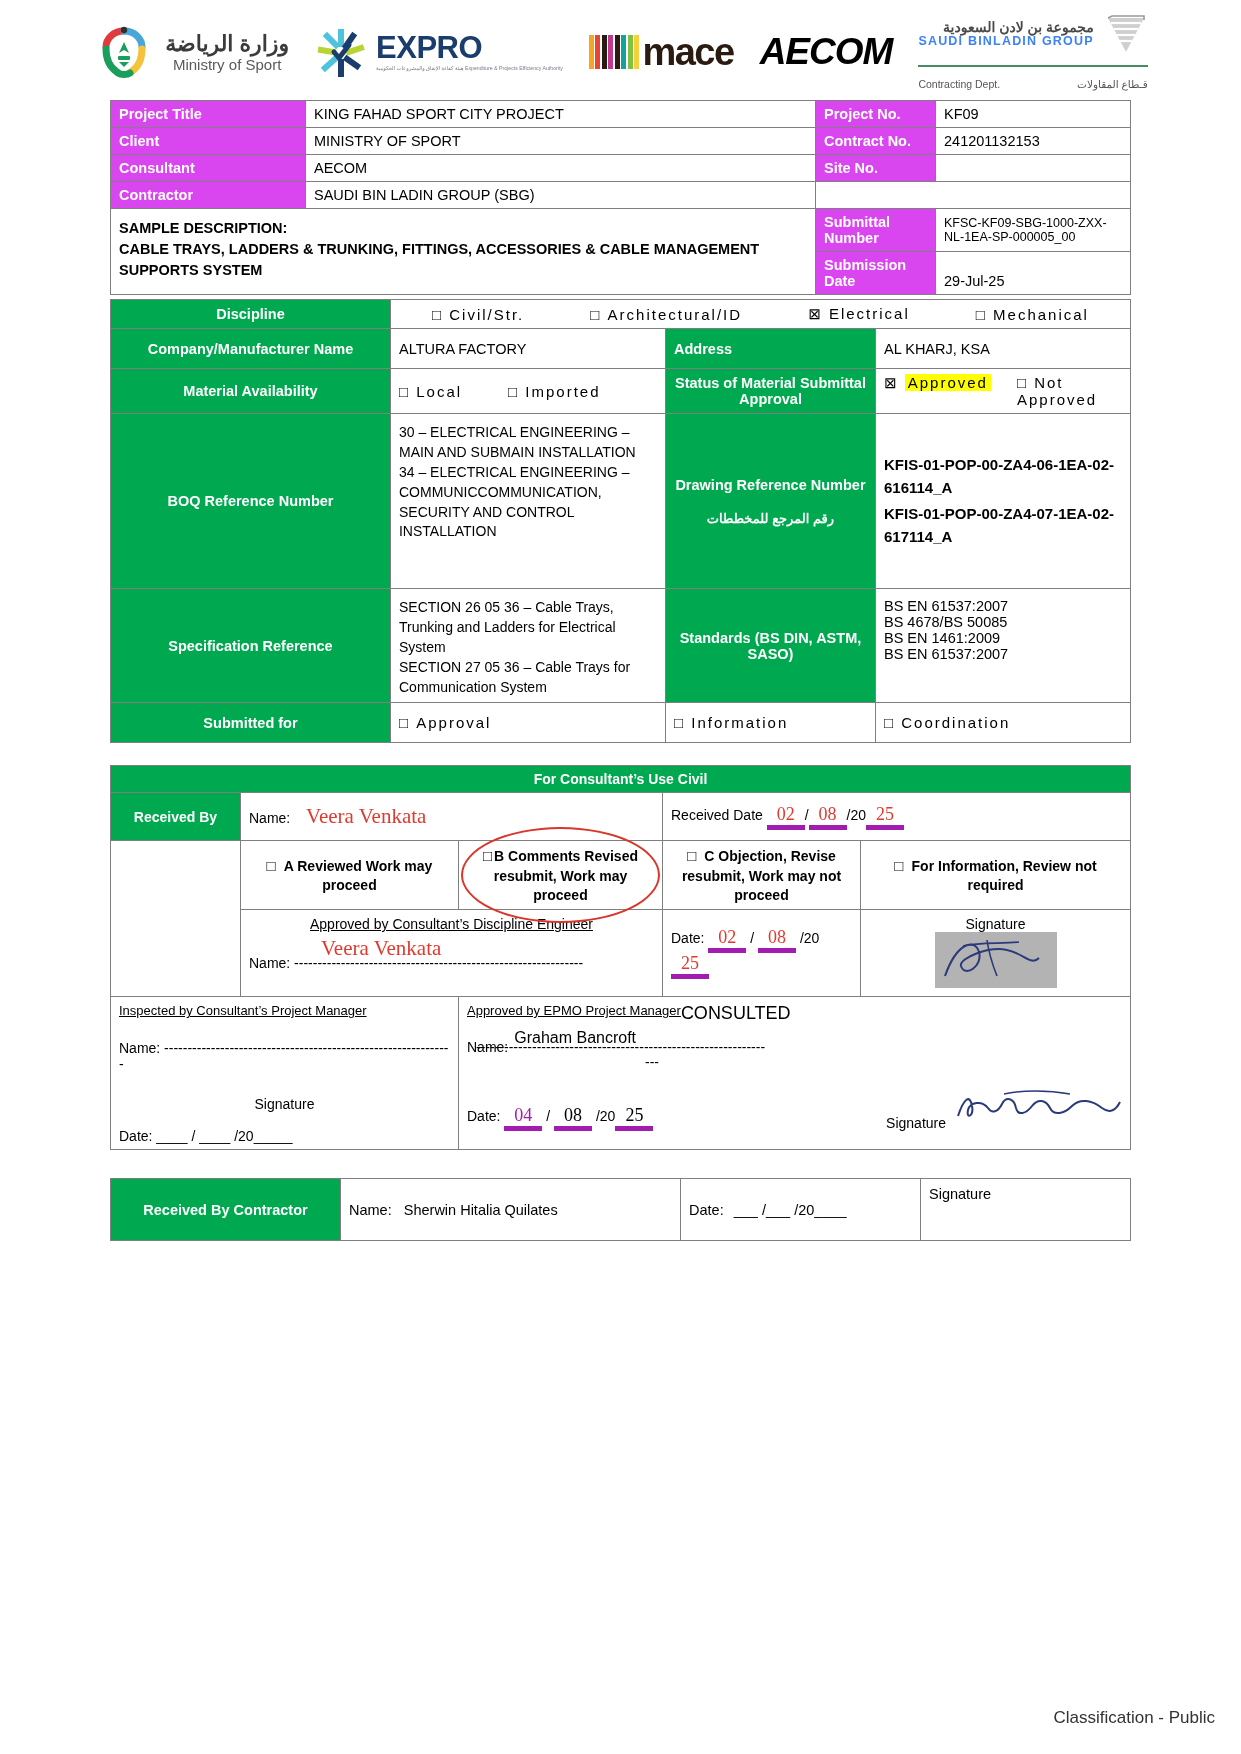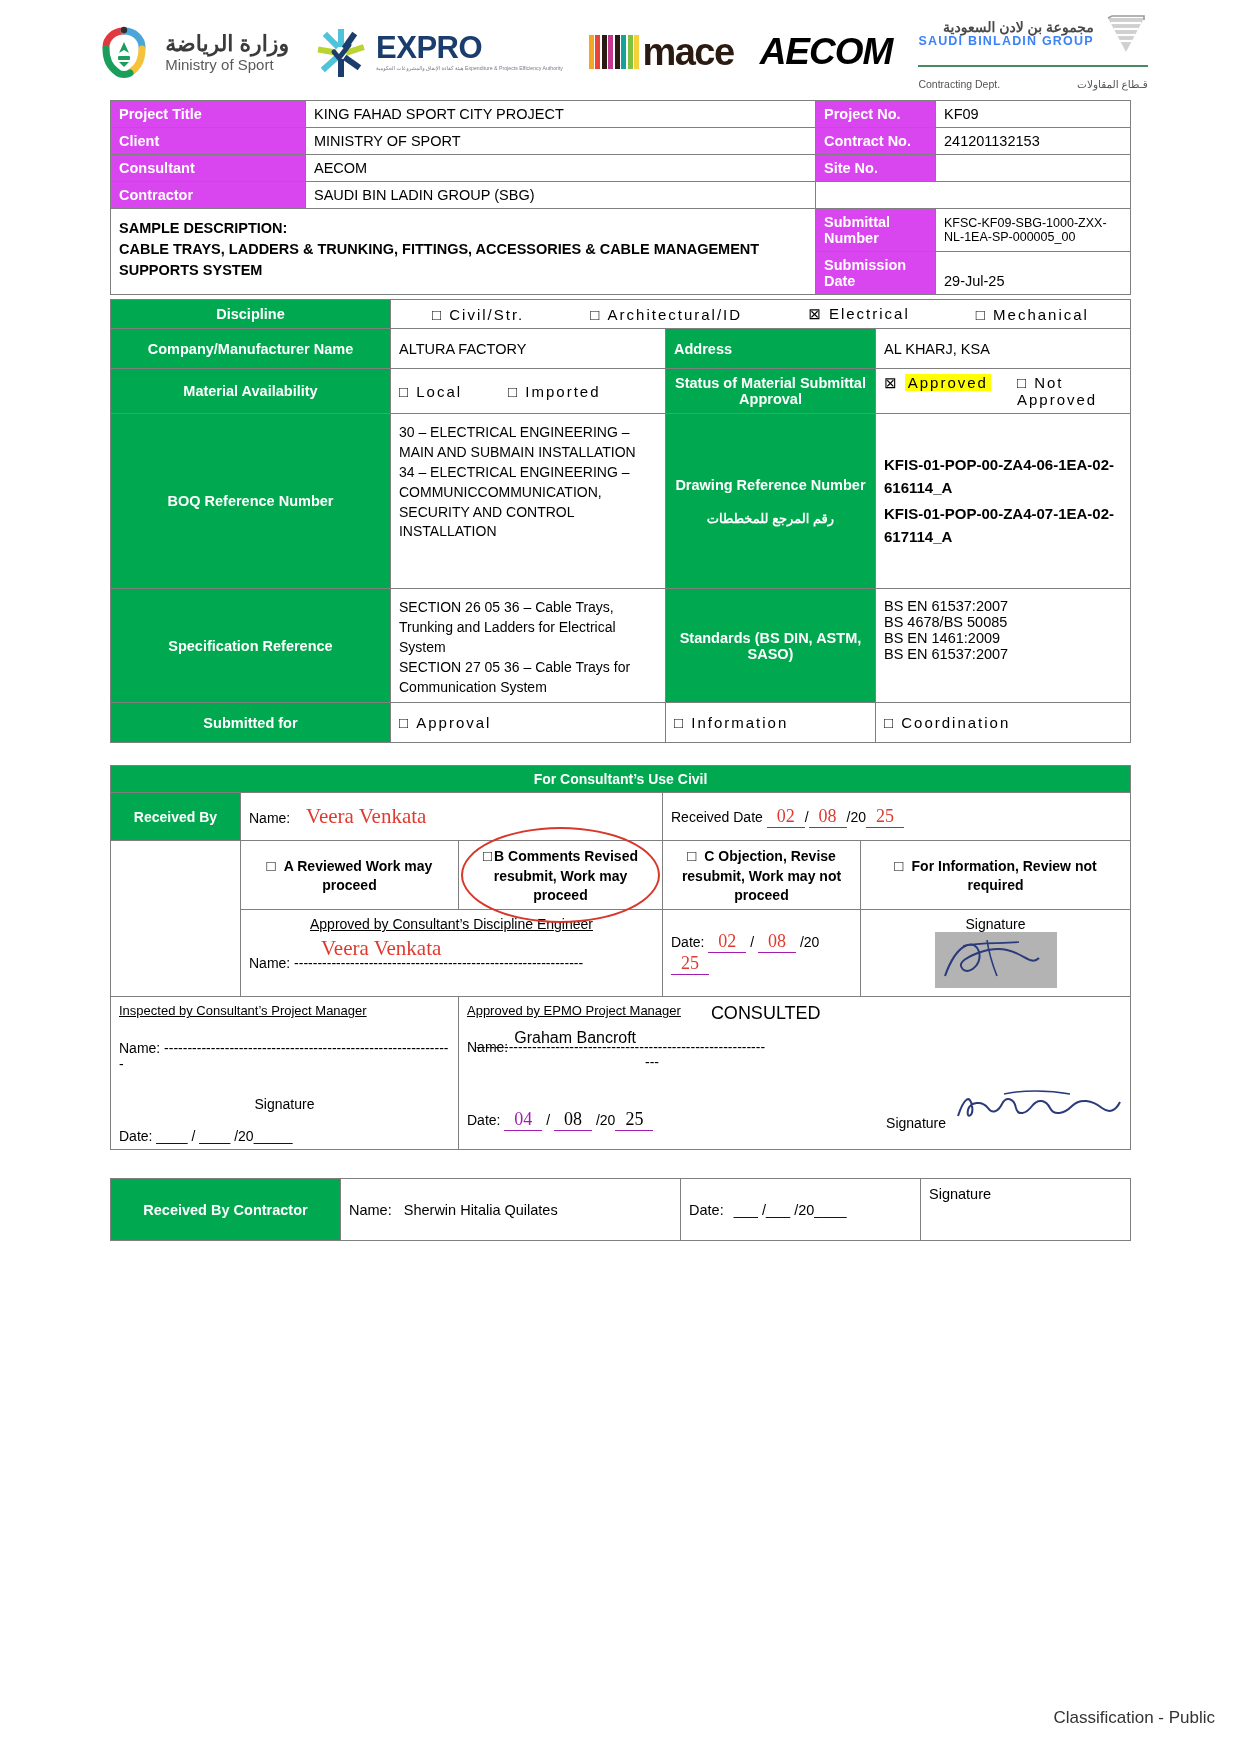--- a/index.html
+++ b/index.html
@@ -21,21 +21,21 @@
     justify-content: center;
     gap: 26px;
     height: 96px;
     padding: 14px 0 6px 0;
   }
   .logo { display:flex; align-items:center; }
 
   
   .mos { gap: 10px; }
   .mos-mark { width: 62px; height: 60px; position: relative; }
-  .mos-txt { text-align: left; line-height: 1.0; }
+  .mos-txt { text-align: center; line-height: 1.0; }
   .mos-ar { font-size: 22px; font-weight: bold; color:#3b3b3b; letter-spacing:0px; }
   .mos-en { font-size: 15px; color:#5a5a5a; margin-top:2px; }
 
   
   .expro { gap: 9px; }
   .expro-mark { width: 52px; height: 52px; position: relative; }
   .expro-txt { line-height:1; }
   .expro-name { font-size: 31px; font-weight: bold; color:#1b3d6d; letter-spacing:-0.5px; }
   .expro-sub { font-size: 5.2px; color:#7a7a8a; margin-top:3px; letter-spacing:0px; }
 
@@ -87,21 +87,21 @@
   .hand { color:#e03a2f; font-family:"Liberation Serif", serif; font-size:21px; }
   .hand-sm { color:#e03a2f; font-size:18px; font-family:"Liberation Serif", serif; }
   .dots { letter-spacing:0px; }
   .opt { text-align:center; font-weight:bold; font-size:14px; line-height:1.35; position:relative; }
   .ellipse {
     position:absolute; left:2px; right:2px; top:-14px; bottom:-14px;
     border:2.5px solid #d8372b; border-radius:50%;
     pointer-events:none;
   }
   .sig-box { background:#b3b3b3; width:122px; height:56px; display:inline-block; position:relative; overflow:hidden; }
-  .underline-s { display:inline-block; border-bottom:1px solid #a21caf; min-width:38px; text-align:center; }
+  .underline-s { display:inline-block; border-bottom:5px solid #a21caf; min-width:38px; text-align:center; }
 
   .footer {
     position:absolute; right:26px; bottom:26px;
     font-size:17px; color:#333;
   }
 </style>
 </head>
 <body>
 
 <div class="page">
@@ -390,21 +390,21 @@
             <span>Name:</span>
             <span class="dots">--------------------------------------------------------------</span>
           </div>
           <div style="text-align:center; margin-top:24px;">Signature</div>
           <div style="margin-top:16px;">
             <span>Date:</span>
             <span>____ / ____ /20_____</span>
           </div>
         </td>
         <td class="plain" colspan="3" style="vertical-align:top; padding-top:6px; position:relative;">
-          <div style="display:flex; align-items:flex-start; gap:30px;">
+          <div style="display:flex; align-items:flex-start; ">
             <div style="text-decoration:underline; font-size:13px;">Approved by EPMO Project Manager</div>
             <div style="font-size:18px;">CONSULTED</div>
           </div>
           <div style="margin-top:14px; display:flex; align-items:baseline;">
             <span>Name:</span>
             <span style="margin-left:6px; position:relative; top:-9px; font-size:16px;">Graham Bancroft</span>
             <span class="dots" style="margin-left:-160px;">--------------------------------------------------------------</span>
           </div>
           <div style="margin-left:178px; margin-top:-2px;">---</div>
           <div style="display:flex; align-items:flex-end; justify-content:space-between; margin-top:10px;">

